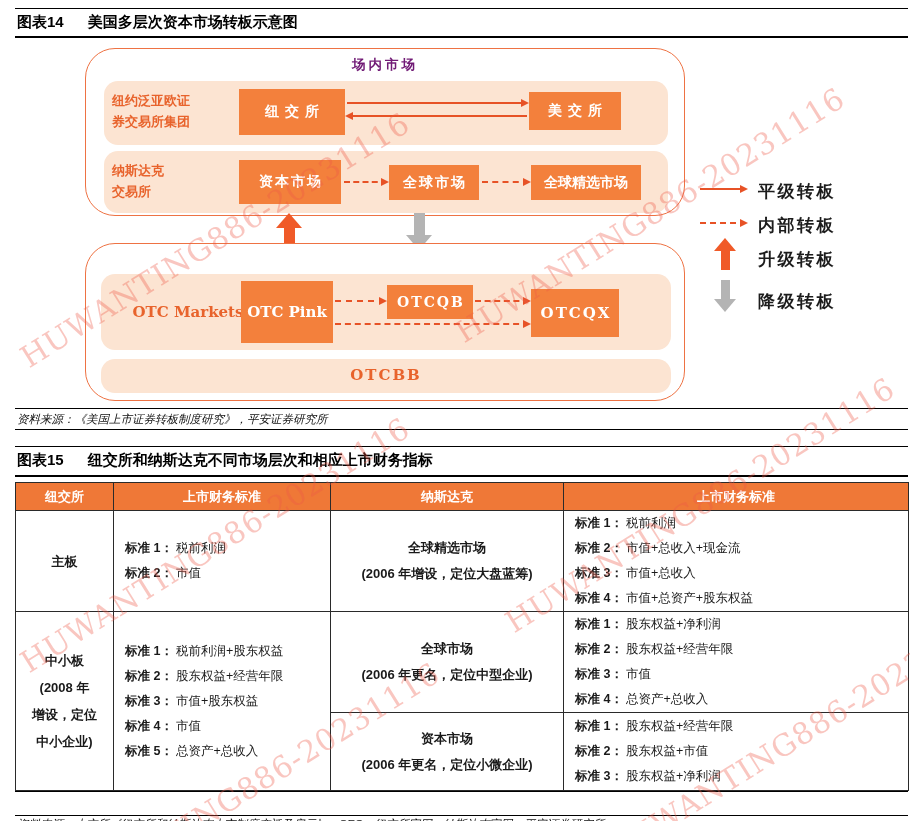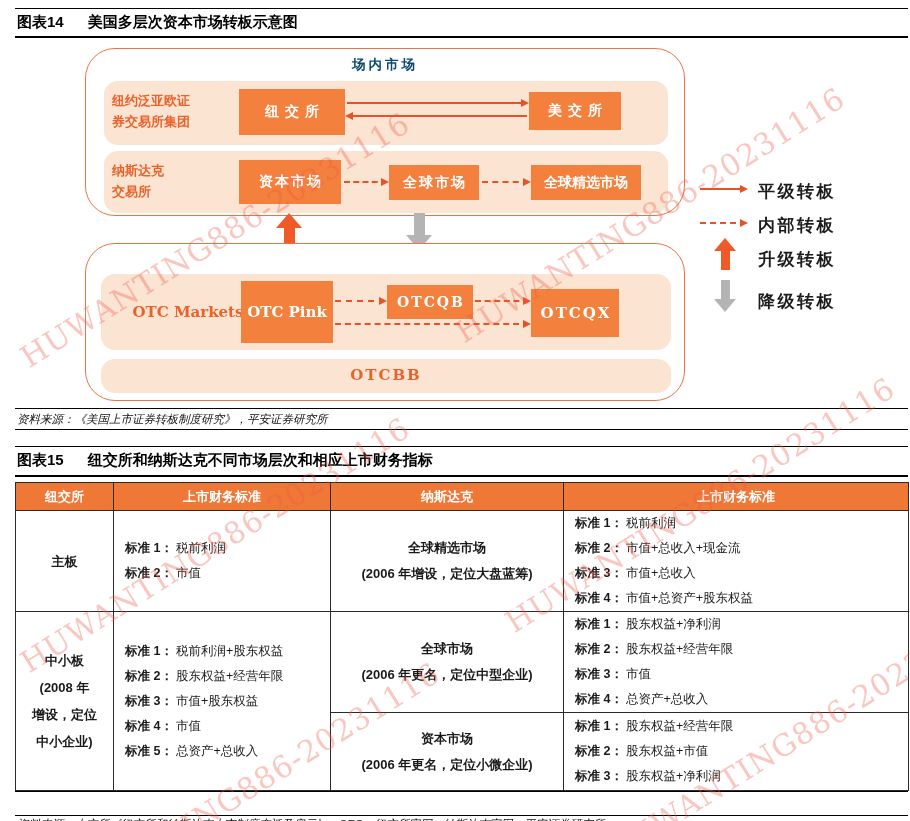--- a/index.html
+++ b/index.html
@@ -15,21 +15,21 @@
   .fig-heading { position:absolute; left:17px; color:#000; font-size:15px; font-weight:700; white-space:nowrap; }
   .fig-heading .fig-label { margin-right:24px; }
 
   
   .source-line { position:absolute; left:17px; font-style:italic; font-size:11.5px; color:#111; white-space:nowrap; }
 
   
   .serif { font-family:"DejaVu Serif","Liberation Serif",serif; }
   .market-container { position:absolute; left:85px; width:600px; background:#fff;
       border:1.5px solid #ee7243; border-radius:30px; }
-  .market-title { position:absolute; left:0; right:0; text-align:center; color:#0c4a6e;
+  .market-title { position:absolute; left:0; right:0; text-align:center; color:#701a75;
       font-weight:700; font-size:13.5px; letter-spacing:3px; }
   .band { position:absolute; background:#fce4d2; border-radius:14px; }
   .group-label { position:absolute; color:#e8632c; font-weight:700; font-size:13px;
       line-height:1.6; text-align:left; white-space:pre-line; }
   .obox { position:absolute; background:#f3803c; color:#fff; display:flex;
       align-items:center; justify-content:center; font-weight:700; font-size:14px; }
   .obox.sp3 { letter-spacing:6px; text-indent:6px; }
   .obox.sp1 { letter-spacing:2px; text-indent:2px; }
 
   

